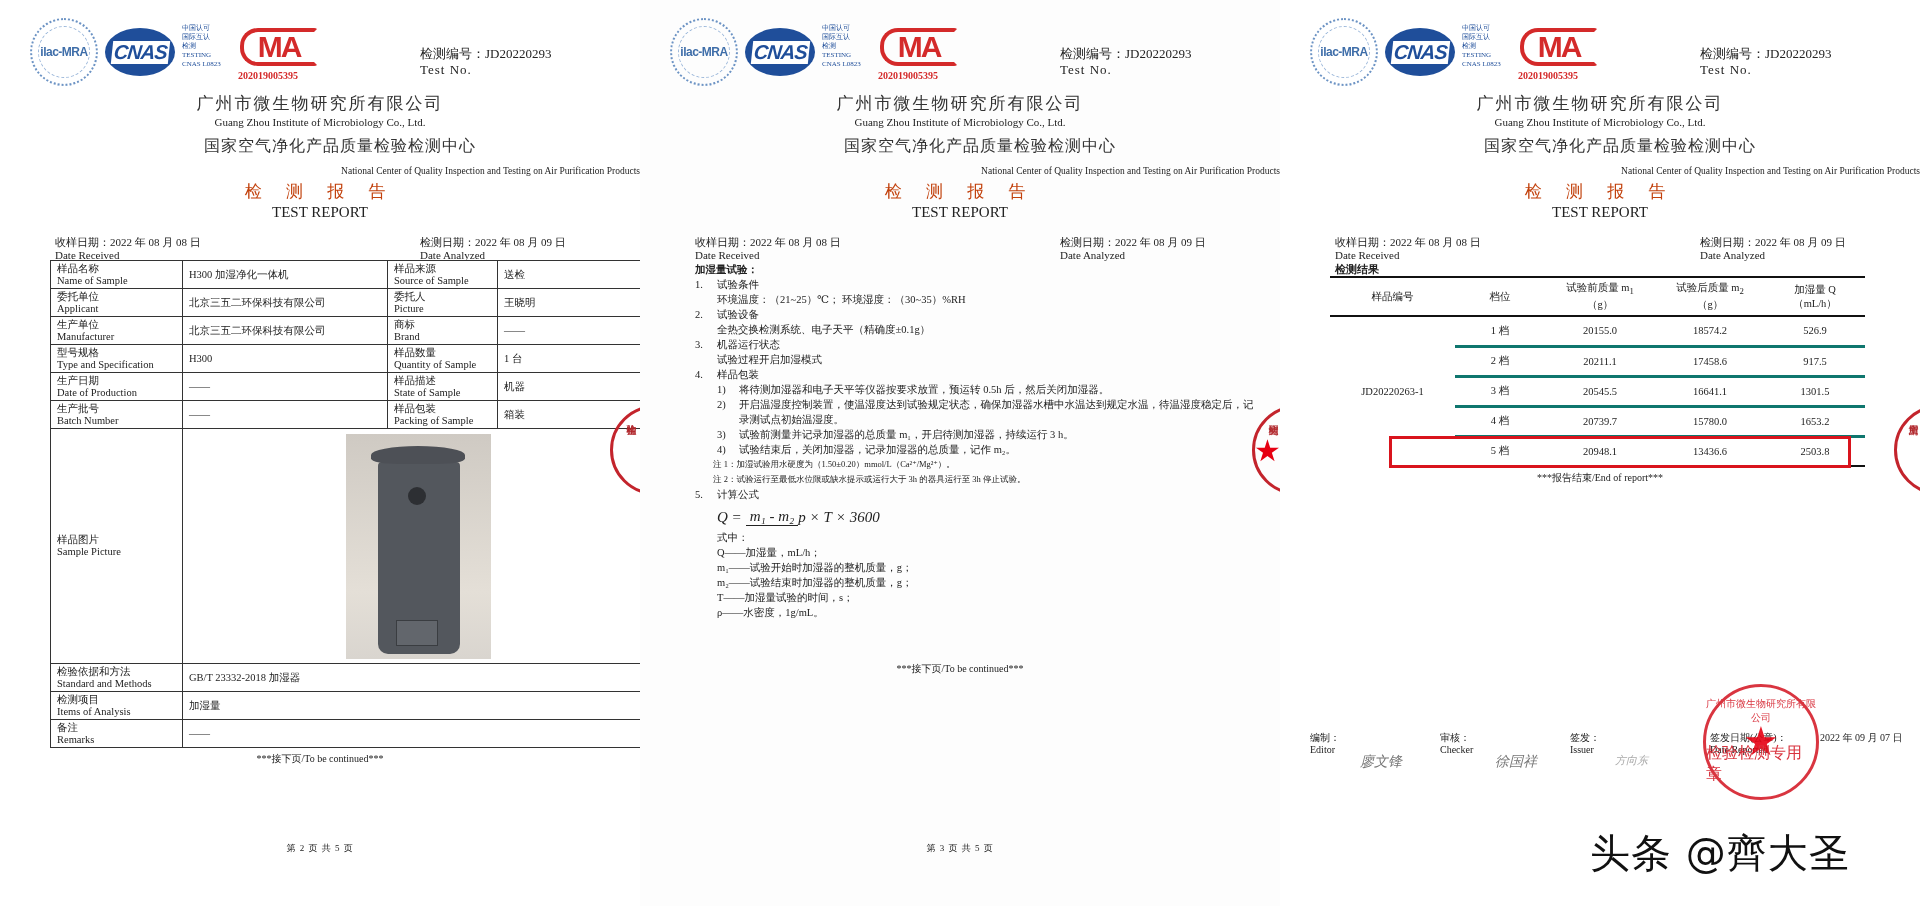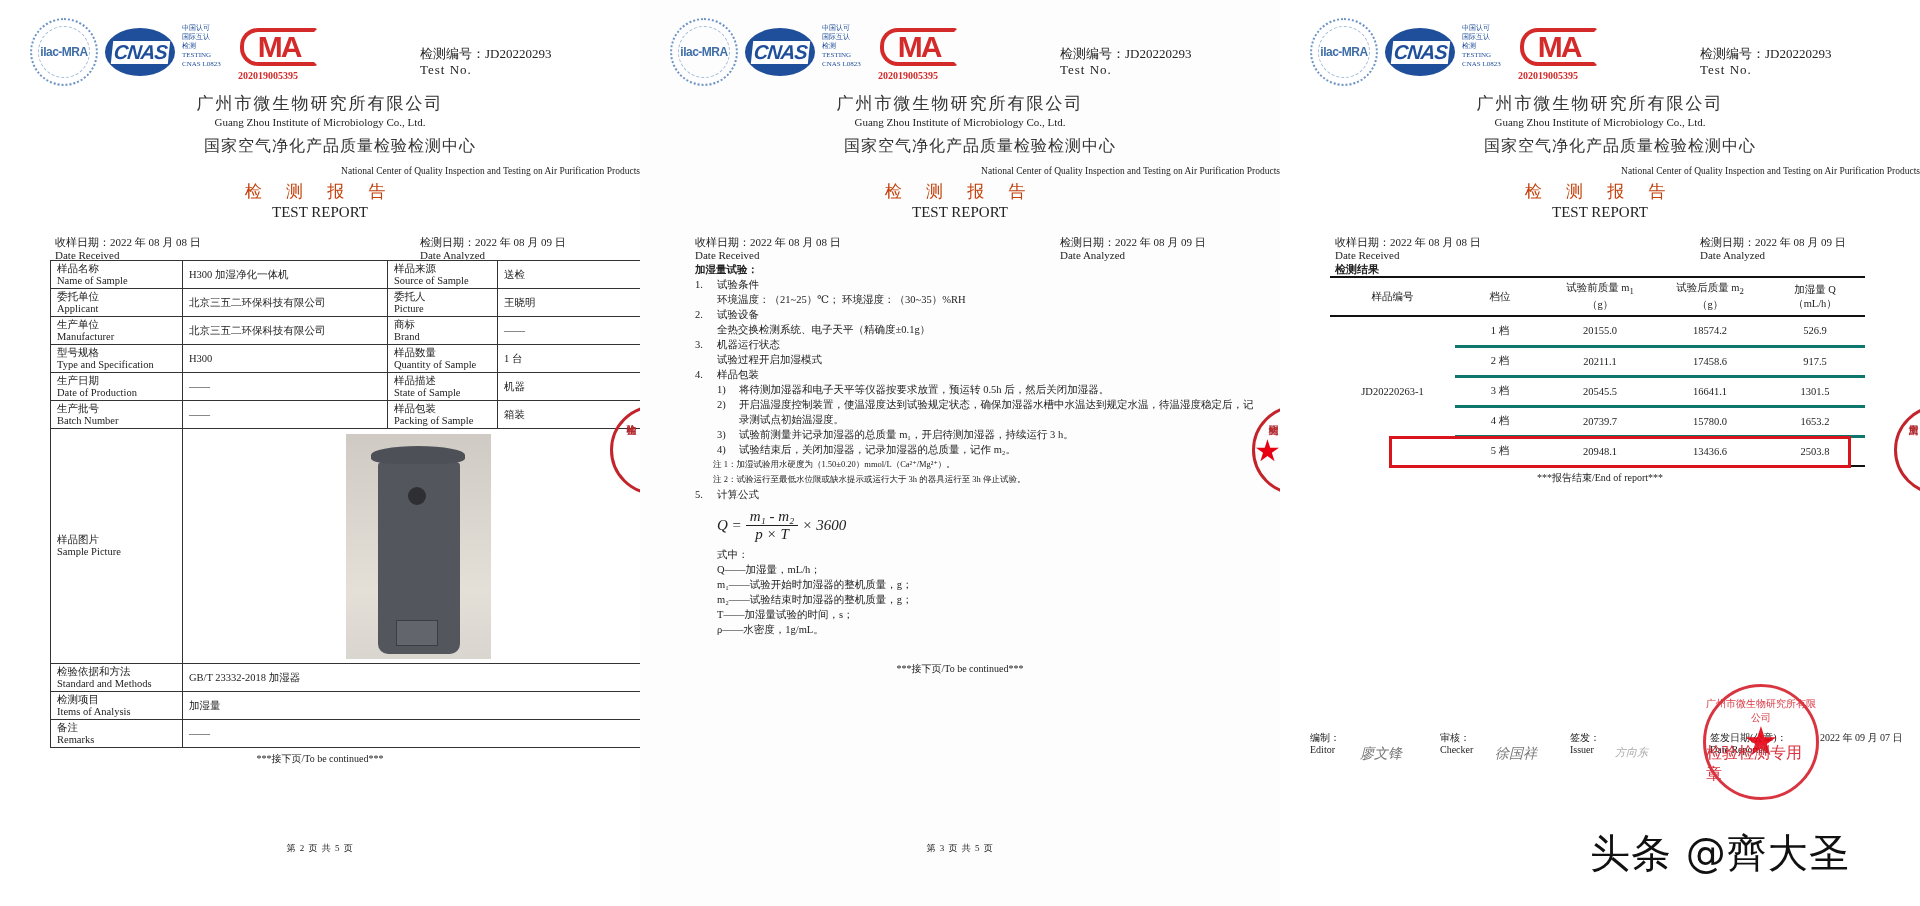--- a/index.html
+++ b/index.html
@@ -61,37 +61,37 @@
   .procedure { position: absolute; left: 55px; top: 262px; width: 560px; font-size: 10.5px; line-height: 15px; }
   .procedure .h { font-weight: bold; }
   .procedure .step { display: flex; }
   .procedure .num { width: 22px; }
   .procedure .ind { padding-left: 22px; }
   .procedure .sub { display: flex; padding-left: 22px; }
   .procedure .sub .n { width: 22px; }
   .procedure .sub .t { flex: 1; }
   .procedure .note { padding-left: 18px; font-size: 8.5px; }
   .formula { display: flex; align-items: center; font: italic 15px "Liberation Serif", serif; margin: 6px 0 4px 22px; }
-  .frac { display: inline-flex; flex-direction: column; align-items: center; margin: 0 4px; }
+  .frac { display: inline-flex; flex-direction: row; align-items: center; margin: 0 4px; }
   .frac .top { border-bottom: 1px solid #222; padding: 0 4px; }
   .defs { padding-left: 22px; }
 
   
   .results-title { position: absolute; left: 55px; top: 262px; font-size: 11px; font-weight: bold; }
   .results { position: absolute; left: 50px; top: 276px; width: 535px; border-collapse: collapse; font-size: 10.5px; text-align: center; }
   .results thead tr { border-top: 2px solid #111; border-bottom: 2px solid #111; }
   .results th { font-weight: normal; padding: 3px 2px; line-height: 14px; height: 36px; }
   .results td { height: 30px; border-bottom: 3px solid #0f766e; }
   .results td.sample { border-bottom: none; }
   .results tr:last-child td { border-bottom: 2px solid #111; }
   .highlight-box { position: absolute; left: 1389px; top: 436px; width: 462px; height: 32px; border: 3px solid #d9141d; }
 
   .signatures { position: absolute; left: 30px; top: 732px; width: 600px; height: 30px; font-size: 10px; line-height: 12px; }
   .sig { position: absolute; top: 0; }
-  .sig-scribble { position: absolute; top: 13px; font: italic 14px "DejaVu Serif", serif; color: #777; }
+  .sig-scribble { position: absolute; top: 21px; font: italic 14px "DejaVu Serif", serif; color: #777; }
   .seal { position: absolute; left: 423px; top: 684px; width: 116px; height: 116px; border: 3px solid #d5202c; border-radius: 50%; opacity: 0.9; }
   .seal-star { position: absolute; left: 50%; top: 50%; transform: translate(-50%, -50%); color: #e60012; font-size: 40px; line-height: 40px; }
   .seal-text-top { position: absolute; left: 0; width: 100%; top: 10px; text-align: center; color: #d5202c; font-size: 10px; }
   .seal-text-bot { position: absolute; left: 0; width: 100%; bottom: 12px; text-align: left; color: #d5202c; font-size: 16px; }
 
   
   .edge-seal { position: absolute; width: 40px; height: 110px; }
   .edge-seal .arc { position: absolute; width: 90px; height: 90px; border: 3px solid #c3242c; border-radius: 50%; top: 10px; }
   .edge-seal .txt { position: absolute; font-size: 10px; color: #b0262b; writing-mode: vertical-rl; top: 22px; }
   .edge-seal .star { position: absolute; color: #e60012; font-size: 30px; top: 38px; }

